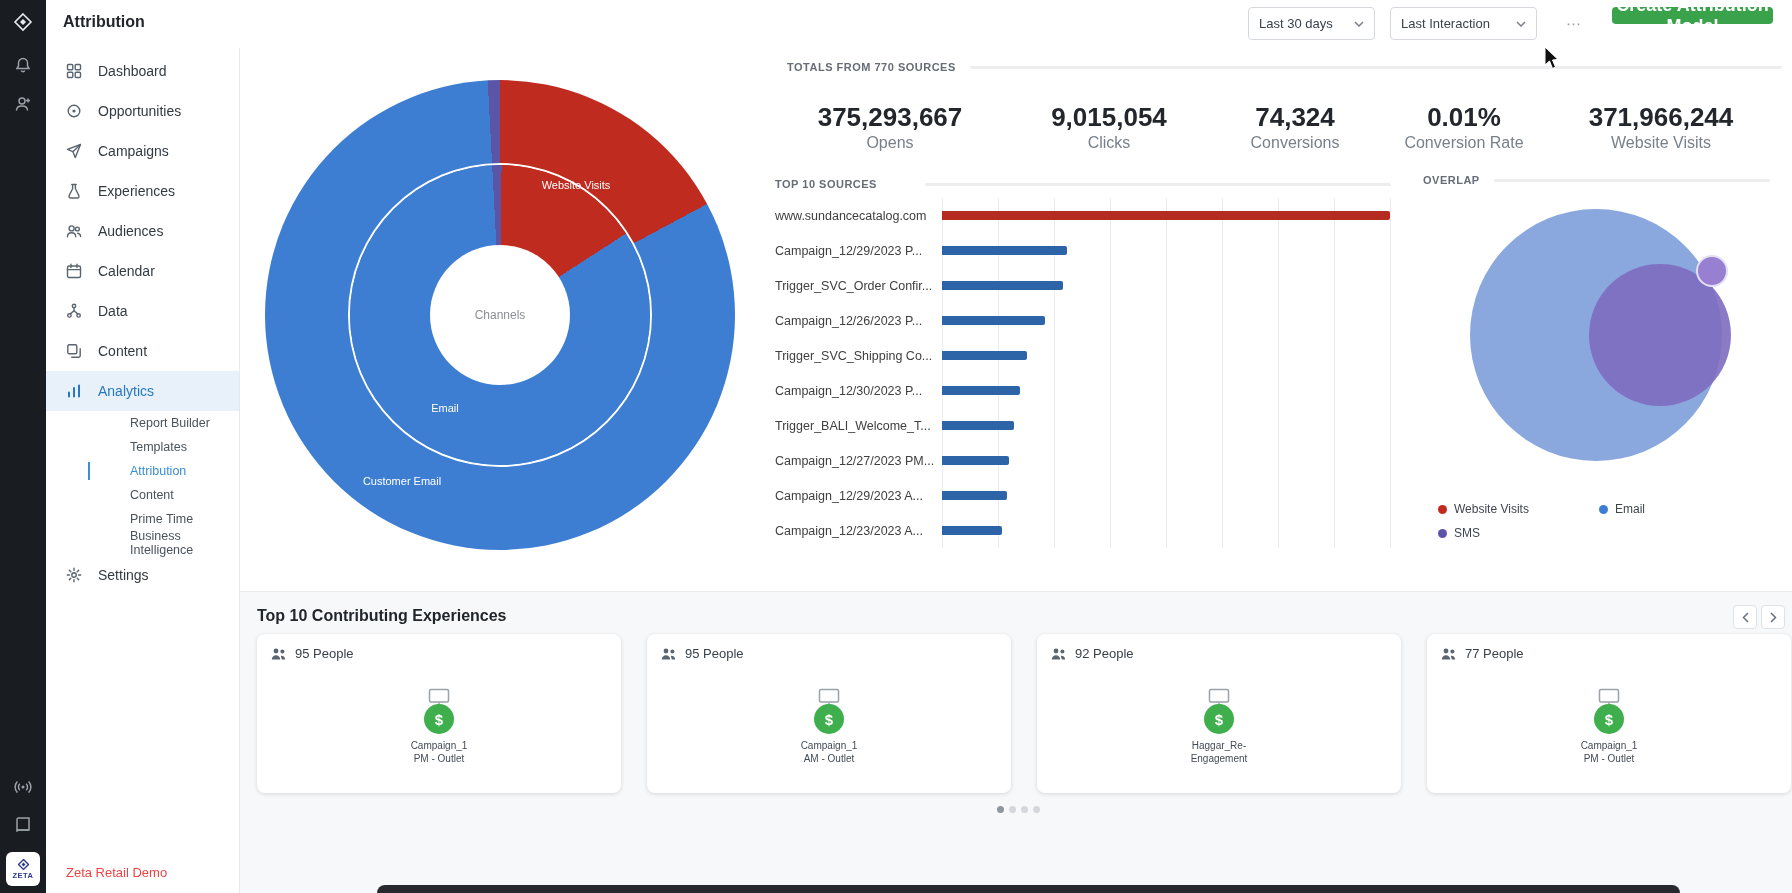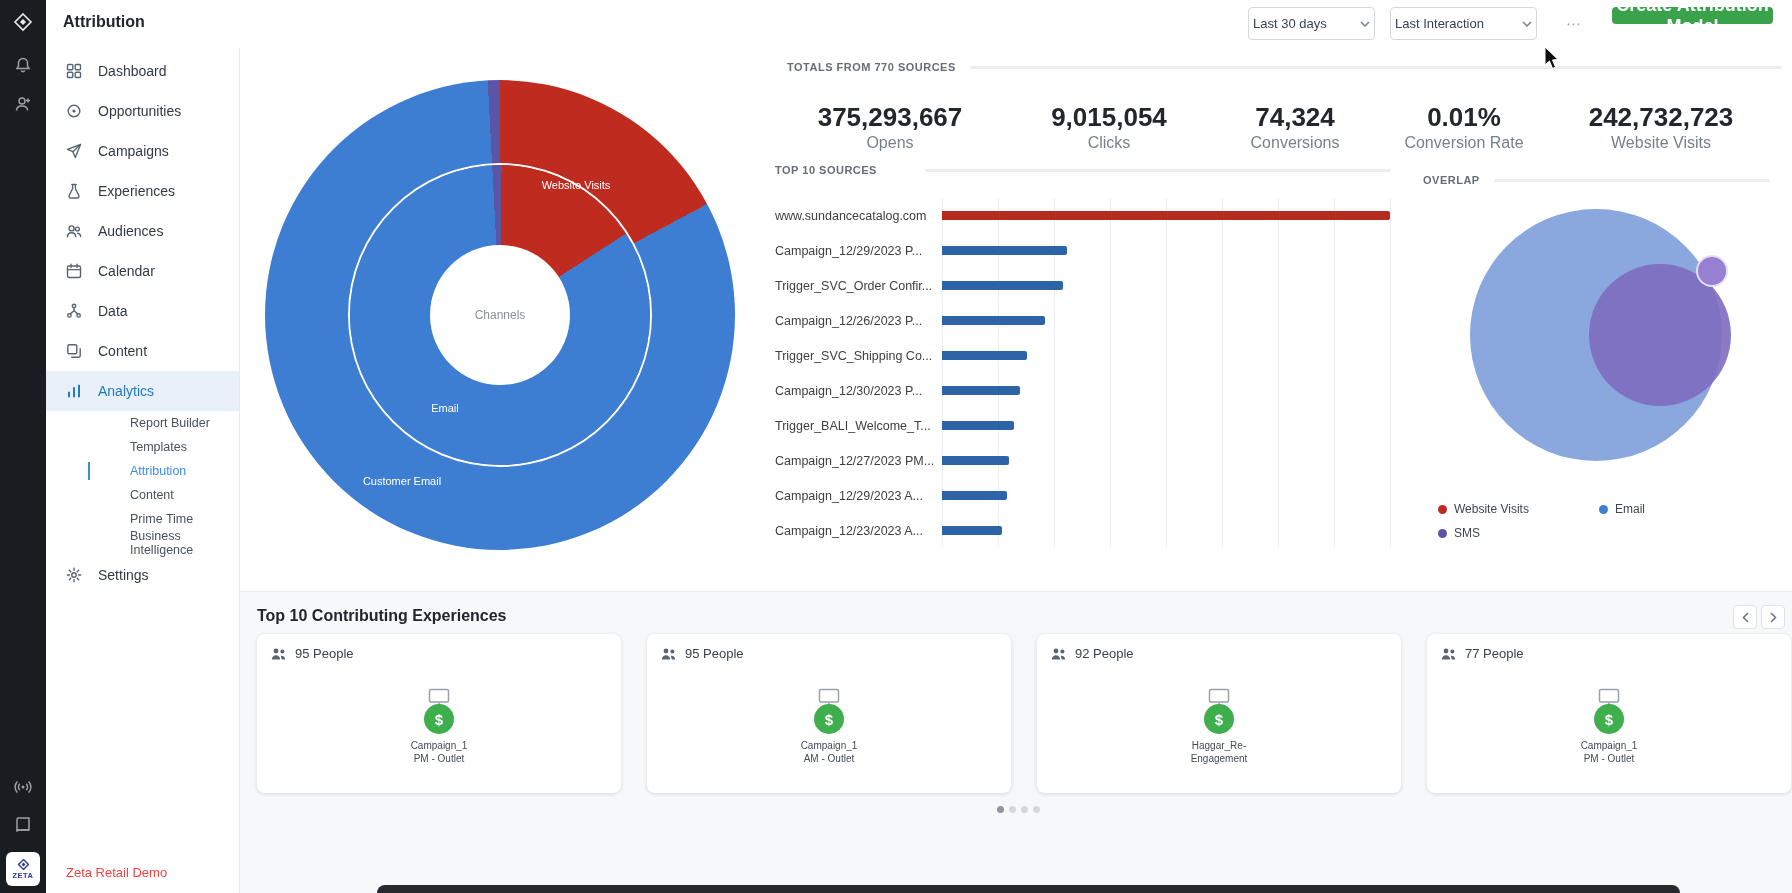--- a/index.html
+++ b/index.html
@@ -19,21 +19,21 @@
   .rail-signal { top:778px; }
   .rail-book { top:816px; }
   .zeta-tile { position:absolute; left:6px; bottom:7px; width:34px; height:34px; background:#fff; border-radius:6px;
     display:flex; flex-direction:column; align-items:center; justify-content:center; gap:1px; }
   .zeta-tile .zt-text { font-size:7.5px; font-weight:bold; color:#2b3990; letter-spacing:.5px; }
 
   
   .header { position:absolute; left:46px; top:0; right:0; height:48px; background:#fff; z-index:20; }
   .page-title { position:absolute; left:17px; top:13px; font-size:16px; font-weight:bold; color:#21262c; }
   .select { position:absolute; top:7px; height:33px; border:1px solid #d5d9de; border-radius:4px; background:#fff;
-    display:flex; align-items:center; justify-content:space-between; padding:0 4px; font-size:13px; color:#39424d; }
+    display:flex; align-items:center; justify-content:space-between; padding:0 10px; font-size:13px; color:#39424d; }
   .sel-range { left:1202px; width:127px; }
   .sel-model { left:1344px; width:147px; }
   .more-btn { position:absolute; left:1510px; top:10px; width:36px; height:28px; display:flex; align-items:center;
     justify-content:center; color:#9aa1a8; font-size:15px; letter-spacing:1px; }
   .btn-primary { position:absolute; left:1566px; top:7px; width:161px; height:17px; border-radius:4px;
     background:var(--accent-green,#3aa24b); color:#fff; font-size:18px; font-weight:bold;
     display:flex; align-items:center; justify-content:center; border:none; }
 
   
   .sidebar { position:absolute; left:46px; top:48px; width:194px; bottom:0; background:#fff; border-right:1px solid #e7e9ec; z-index:10; padding-top:3px; }
@@ -47,21 +47,21 @@
   .workspace { position:absolute; left:20px; bottom:13px; font-size:13px; color:#ef4444; }
 
   
   .content { position:absolute; left:240px; top:48px; right:0; bottom:0; background:#fff; }
 
   
   .sec-heading { position:absolute; display:flex; align-items:center; gap:14px; }
   .sec-heading .htext { font-size:11px; font-weight:bold; color:#666d76; letter-spacing:.5px; white-space:nowrap; }
   .sec-heading .rule { flex:1; height:3px; background:#ededef; border-radius:2px; }
   .h-totals { left:535px; top:13px; width:995px;margin-left:12px; }
-  .h-top10  { left:535px; top:116px; width:616px;gap:48px; }
+  .h-top10  { left:535px; top:130px; width:616px;gap:48px; }
   .h-overlap{ left:1183px; top:126px; width:347px; }
 
   
   .donut { position:absolute; left:25px; top:32px; width:470px; height:470px; }
   .ring-outer { position:absolute; inset:0; border-radius:50%; }
   .ring-inner { position:absolute; left:85px; top:85px; width:300px; height:300px; border-radius:50%; box-shadow:0 0 0 2px #fff; }
   .donut-center { position:absolute; left:167px; top:167px; width:136px; height:136px; border-radius:50%; background:#fff;
     box-shadow:0 0 0 2px #fff; display:flex; align-items:center; justify-content:center; font-size:12px; color:#8a9097; }
   .dlabel { position:absolute; transform:translate(-50%,-50%); font-size:11px; color:#fff; white-space:nowrap; }
   .dl-wv { left:311px; top:105px; }
@@ -327,21 +327,21 @@
   </div>
   <div class="stat" style="left:1055px" data-interactable="false">
     <div class="sval" data-interactable="false">74,324</div>
     <div class="slab" data-interactable="false">Conversions</div>
   </div>
   <div class="stat" style="left:1224px" data-interactable="false">
     <div class="sval" data-interactable="false">0.01%</div>
     <div class="slab" data-interactable="false">Conversion Rate</div>
   </div>
   <div class="stat" style="left:1421px" data-interactable="false">
-    <div class="sval" data-interactable="false">242,732,723</div>
+    <div class="sval" data-interactable="false">371,966,244</div>
     <div class="slab" data-interactable="false">Website Visits</div>
   </div>
 
   <div class="sec-heading h-top10" data-interactable="false">
     <span class="htext" data-interactable="false">TOP 10 SOURCES</span>
     <div class="rule" data-interactable="false"></div>
   </div>
   <div class="grid-layer" data-interactable="false"></div>
   <div class="src-rows" data-interactable="false">
     <div class="src-row" data-interactable="true">

